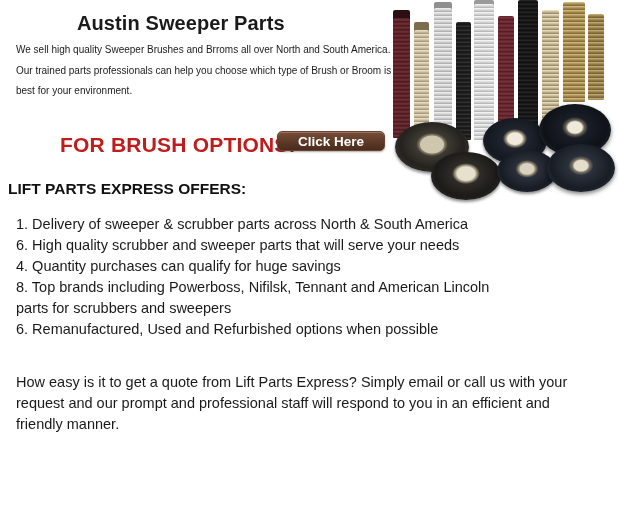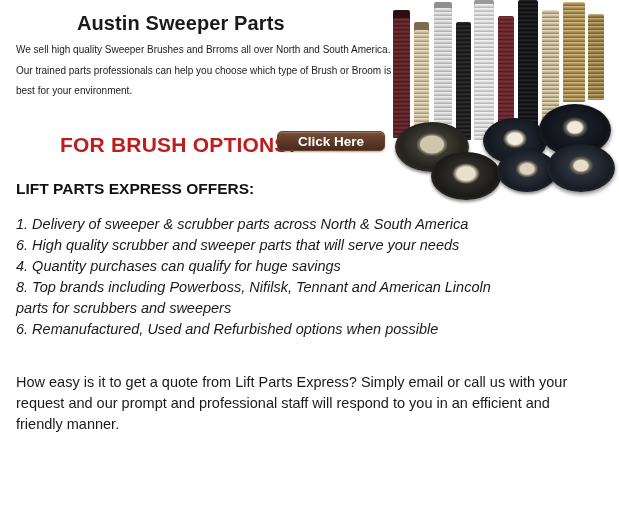--- a/index.html
+++ b/index.html
@@ -131,38 +131,37 @@
     font-weight: bold;
     display: flex;
     align-items: center;
     justify-content: center;
     cursor: pointer;
     box-sizing: border-box;
     text-align: right;
   }
   .offers-head {
     position: absolute;
-    left: 16px;
+    left: 8px;
     top: 180px;
     font-size: 15.5px;
     font-weight: bold;
     color: #111111;
   }
   .offers-list {
     position: absolute;
     left: 16px;
     top: 214px;
     width: 500px;
     font-size: 14.5px;
     line-height: 21px;
     color: #1a1a1a;
   }
   .offers-list .li {
     display: block;
-    font-style: italic;
   }
   .closing {
     position: absolute;
     left: 16px;
     top: 372px;
     width: 560px;
     font-size: 14.5px;
     line-height: 21px;
     color: #1a1a1a;
   }

